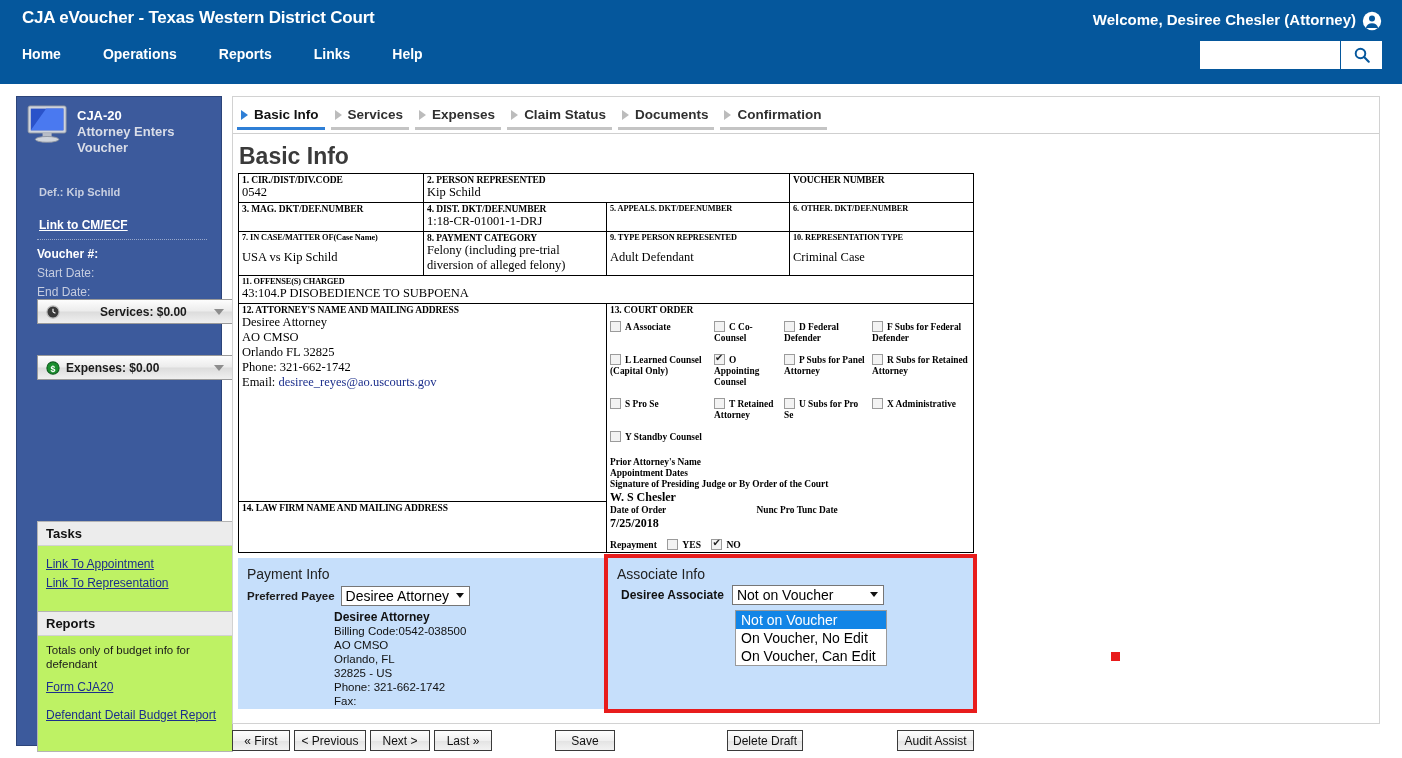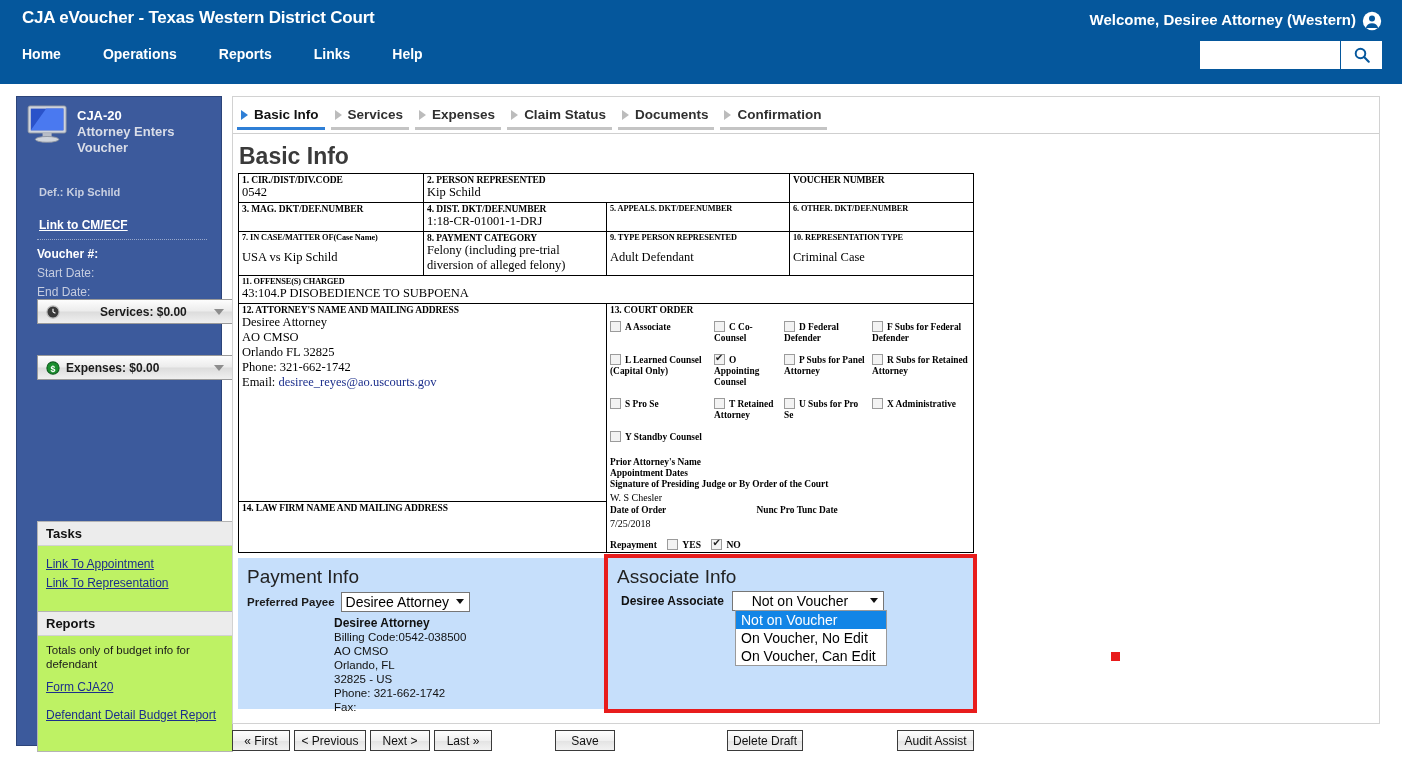--- a/index.html
+++ b/index.html
@@ -185,57 +185,57 @@
     display: inline-block; width: 11px; height: 11px;
     border: 1px solid #9b9b9b; background: #f3f3f3;
     vertical-align: -2px; margin-right: 4px; position: relative;
   }
   .cbx.checked::after {
     content: "\2714"; position: absolute; left: 0px; top: -3px;
     font-size: 10px; color: #222; font-family: "DejaVu Sans", sans-serif;
   }
   .order-foot { font-size: 9.4px; font-weight: bold; line-height: 11px; margin-top: 4px;
                 font-family: "Liberation Serif", serif; }
-  .order-foot .name { font-size: 10px; font-weight: normal; line-height: 15px; }
+  .order-foot .name { font-size: 12px; font-weight: bold; line-height: 15px; }
   .nunc { display: inline-block; margin-left: 88px; }
   .repay-row { margin-top: 8px; font-size: 9.6px; font-weight: bold; }
   .repay-row .cbx { margin-left: 8px; }
 
   
   .payinfo {
     position: absolute; left: 5px; top: 461px;
     width: 366px; height: 151px;
     background: #c6dffb;
   }
   .assocwrap {
     position: absolute; left: 371px; top: 457px;
     width: 373px; height: 159px;
     border: 4px solid #e81c1c;
     background: #c6dffb;
   }
-  .sec-title { font-size: 19px; color: #222; padding: 8px 0 0 9px; }
+  .sec-title { font-size: 14px; color: #222; padding: 8px 0 0 9px; }
   .pi-row { display: flex; align-items: center; margin: 4px 0 0 9px; }
   .pi-label { font-size: 11.5px; font-weight: bold; color: #1b1b1b; margin-right: 6px; }
   .fakeselect {
     background: #fff; border: 1px solid #767676;
     font-size: 14px; color: #000; padding: 1px 20px 1px 4px;
     position: relative; white-space: nowrap; cursor: pointer;
   }
   .fakeselect .arw {
     position: absolute; right: 5px; top: 6px;
     width: 0; height: 0;
     border-left: 4px solid transparent; border-right: 4px solid transparent;
     border-top: 5px solid #111;
   }
   .pi-block {
     margin: 4px 0 0 96px; font-size: 11.5px; line-height: 14px; color: #111;
   }
   .pi-block .nm { font-weight: bold; font-size: 12px; }
 
-  .assoc-row { display: flex; align-items: center; margin: 3px 0 12px 13px; text-align: center; }
+  .assoc-row { display: flex; align-items: center; margin: 3px 0 12px 13px; }
   .assoc-label { font-size: 12px; font-weight: bold; color: #111; margin-right: 8px; }
   .dropdown {
     position: absolute; left: 127px; top: 52px;
     width: 152px; background: #ffffff; border: 1px solid #9a9a9a;
     z-index: 20;
   }
   .dd-opt { font-size: 14px; padding: 1px 5px; color: #000; cursor: pointer; }
   .dd-opt.sel { background: #1285e6; color: #ffffff; }
 
   
@@ -253,21 +253,21 @@
     display: flex; align-items: center; justify-content: center;
     cursor: pointer; font-family: "Liberation Sans", sans-serif;
     padding: 0 8px; white-space: nowrap;
   }
 </style>
 </head>
 <body>
 
 <div class="topbar">
   <div class="app-title">CJA eVoucher - Texas Western District Court</div>
-  <div class="welcome">Welcome, Desiree Attorney (Western)</div>
+  <div class="welcome">Welcome, Desiree Chesler (Attorney)</div>
   <svg class="avatar-icon" viewBox="0 0 24 24">
     <circle cx="12" cy="12" r="11" fill="#ffffff"></circle>
     <circle cx="12" cy="9" r="3.6" fill="#05579c"></circle>
     <path d="M4.6 20.5a7.6 7.6 0 0 1 14.8 0z" fill="#05579c"></path>
   </svg>
 
   <div class="mainnav">
     <a>Home</a>
     <a>Operations</a>
     <a>Reports</a>

